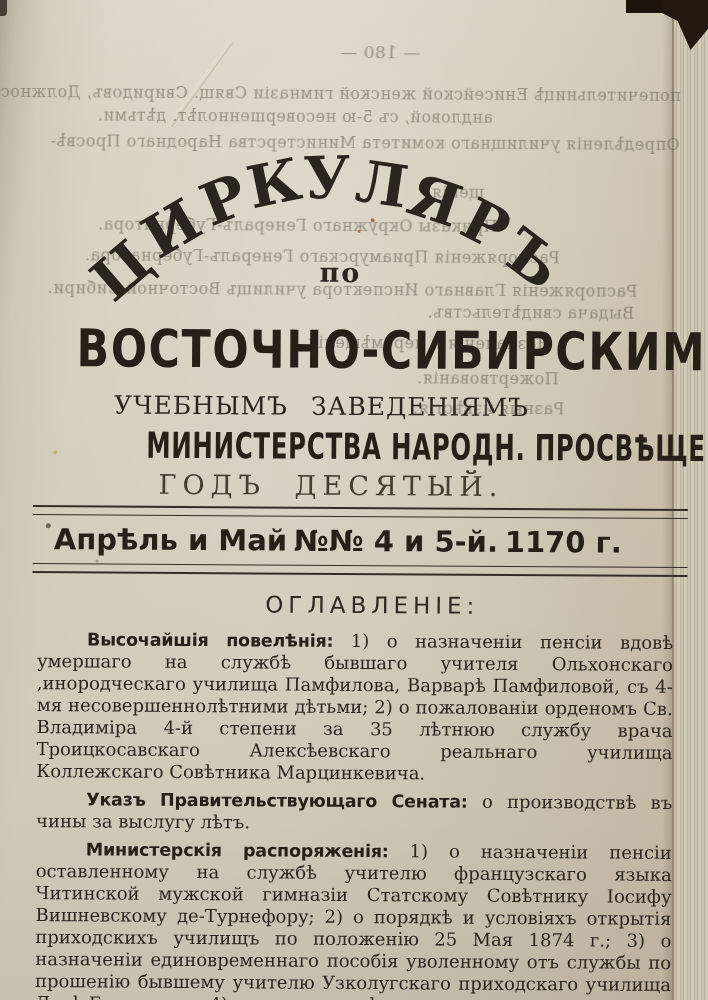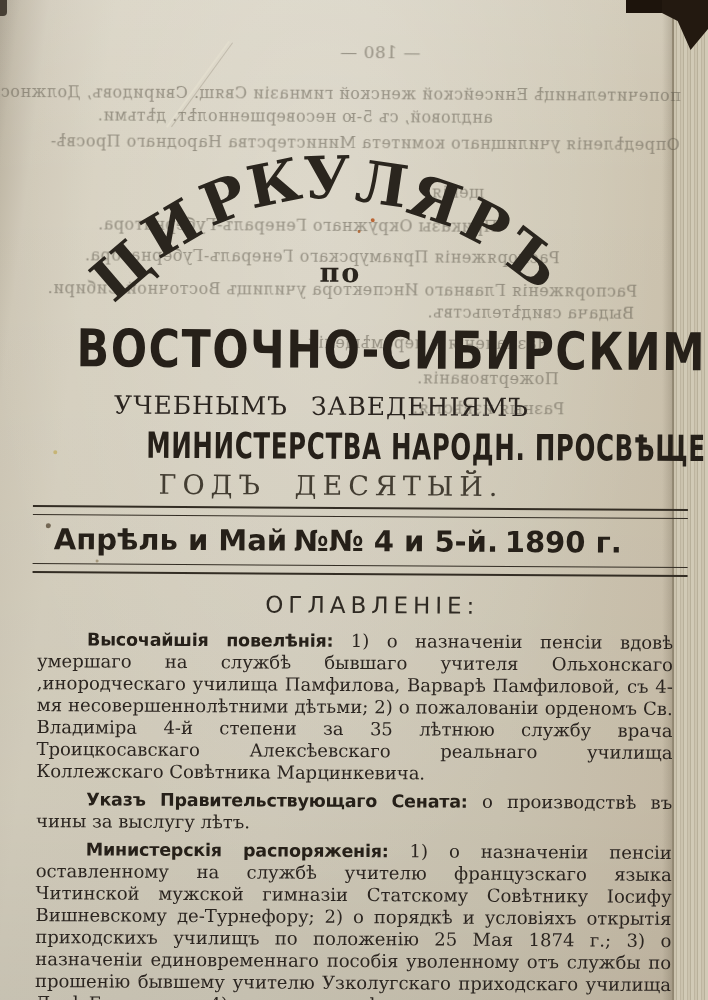--- a/index.html
+++ b/index.html
@@ -120,21 +120,21 @@
       <span>МИНИСТЕРСТВА НАРОДН. ПРОСВѢЩЕНІЯ.</span>
     </div>
 
     <div class="yearline">ГОДЪ ДЕСЯТЫЙ.</div>
 
     <div class="rule rule-a"></div>
 
     <div class="issue">
       <span class="months">Апрѣль и Май</span>
       <span class="nums">№№ 4 и 5-й.</span>
-      <span class="year">1890 г.</span>
+      <span class="year">1170 г.</span>
     </div>
 
     <div class="rule rule-b"></div>
 
     <div class="toc-head">ОГЛАВЛЕНІЕ:</div>
 
     <div class="toc">
       <p><b>Высочайшія повелѣнія:</b> <span>1) о назначеніи пенсіи вдовѣ умершаго на службѣ бывшаго учителя Ольхонскаго ,инородческаго училища Памфилова, Варварѣ Памфиловой, съ 4-мя несовершеннолѣтними дѣтьми; 2) о пожалованіи орденомъ Св. Владиміра 4-й степени за 35 лѣтнюю службу врача Троицкосавскаго Алексѣевскаго реальнаго училища Коллежскаго Совѣтника Марцинкевича.</span></p>
       <p><b>Указъ Правительствующаго Сената:</b> <span>о производствѣ въ чины за выслугу лѣтъ.</span></p>
       <p><b>Министерскія распоряженія:</b> <span>1) о назначеніи пенсіи оставленному на службѣ учителю французскаго языка Читинской мужской гимназіи Статскому Совѣтнику Іосифу Вишневскому де-Турнефору; 2) о порядкѣ и условіяхъ открытія приходскихъ училищъ по положенію 25 Мая 1874 г.; 3) о назначеніи единовременнаго пособія уволенному отъ службы по прошенію бывшему учителю Узколугскаго приходскаго училища Лукѣ Григорьеву; 4) о томъ, что всѣ открываемыя по деревнямъ и по поселкамъ школы грамотности подлежатъ вѣдѣнію и наблюденію духовнаго начальства; 5) о назначенія пенсіи вдовѣ умершаго въ отставкѣ съ пенсіею бывшаго За</span></p>

